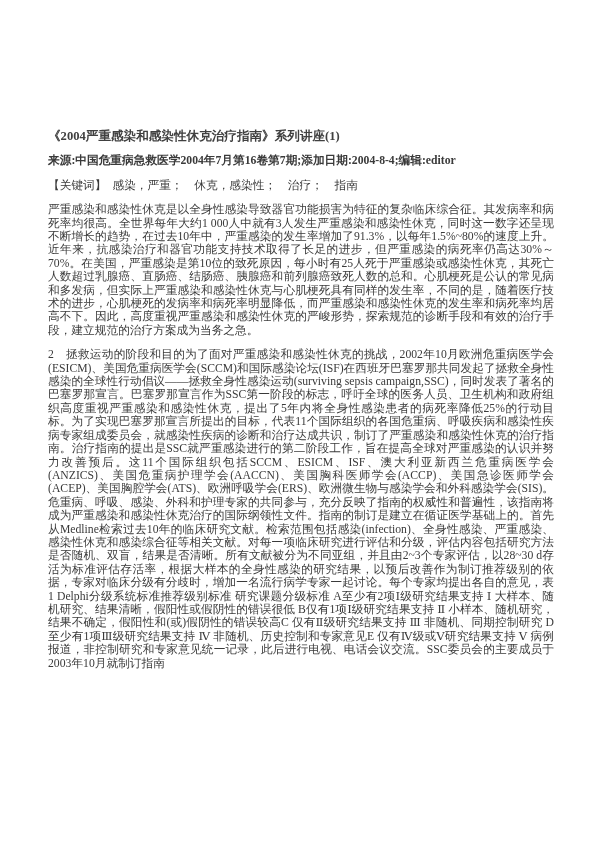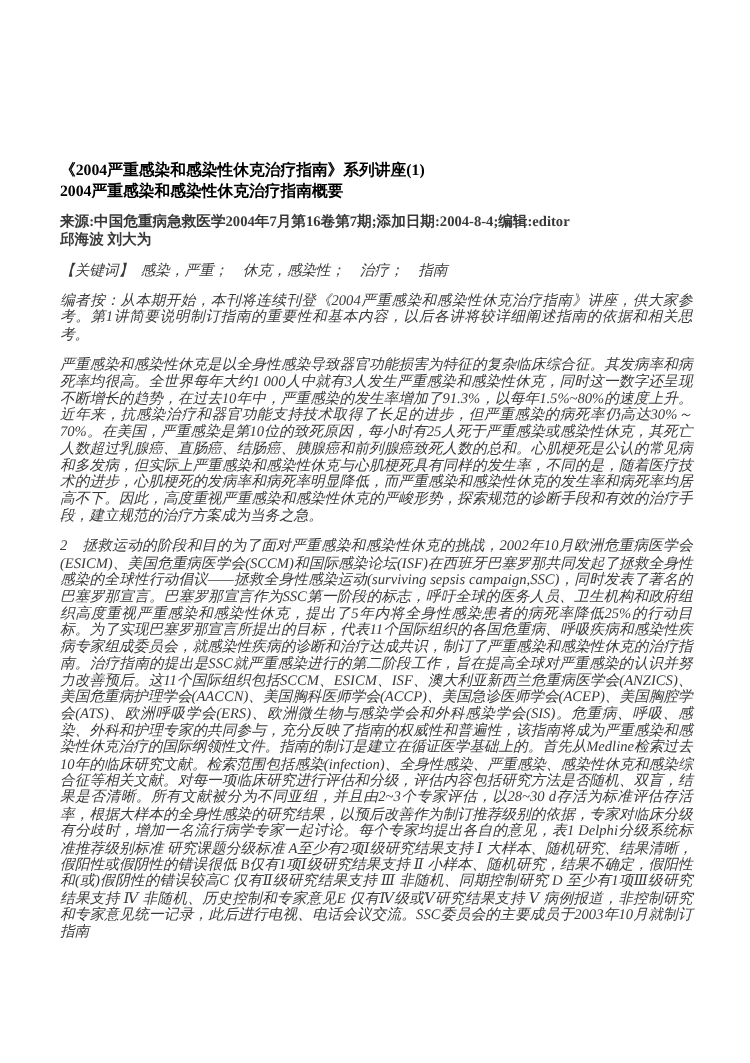--- a/index.html
+++ b/index.html
@@ -15,59 +15,55 @@
   }
   .doc {
     box-sizing: border-box;
     margin: 128px 46px 0 48px;
     width: 506px;
     color: #3a3a3a;
     font-size: 11.7px;
     line-height: 13.4px;
   }
   .title-block {
-    color: #000000;
+    color: #404040;
     font-weight: bold;
     font-size: 12.6px;
     line-height: 17px;
     margin: 0 0 9px 0;
   }
   .meta-block {
     margin: 0 0 11px 0;
   }
   .meta-block div {
     line-height: 13.8px;
     font-weight: bold;
   }
   .para {
     margin: 0 0 11px 0;
     text-align: justify;
-    font-style: italic;
   }
   .kw-label {
     margin-right: 6px;
   }
 </style>
 </head>
 <body>
 
 <div class="doc">
 
   <div class="title-block">
     <div>《2004严重感染和感染性休克治疗指南》系列讲座(1)</div>
-    <div>2004严重感染和感染性休克治疗指南概要</div>
   </div>
 
   <div class="meta-block">
     <div>来源:中国危重病急救医学2004年7月第16卷第7期;添加日期:2004-8-4;编辑:editor</div>
-    <div>邱海波  刘大为</div>
   </div>
 
   <p class="para"><span class="kw-label">【关键词】</span><span>感染，严重；　休克，感染性；　治疗；　指南</span></p>
 
-  <p class="para">编者按：从本期开始，本刊将连续刊登《2004严重感染和感染性休克治疗指南》讲座，供大家参考。第1讲简要说明制订指南的重要性和基本内容，以后各讲将较详细阐述指南的依据和相关思考。</p>
 
 
   <p class="para">严重感染和感染性休克是以全身性感染导致器官功能损害为特征的复杂临床综合征。其发病率和病死率均很高。全世界每年大约1 000人中就有3人发生严重感染和感染性休克，同时这一数字还呈现不断增长的趋势，在过去10年中，严重感染的发生率增加了91.3%，以每年1.5%~80%的速度上升。近年来，抗感染治疗和器官功能支持技术取得了长足的进步，但严重感染的病死率仍高达30%～70%。在美国，严重感染是第10位的致死原因，每小时有25人死于严重感染或感染性休克，其死亡人数超过乳腺癌、直肠癌、结肠癌、胰腺癌和前列腺癌致死人数的总和。心肌梗死是公认的常见病和多发病，但实际上严重感染和感染性休克与心肌梗死具有同样的发生率，不同的是，随着医疗技术的进步，心肌梗死的发病率和病死率明显降低，而严重感染和感染性休克的发生率和病死率均居高不下。因此，高度重视严重感染和感染性休克的严峻形势，探索规范的诊断手段和有效的治疗手段，建立规范的治疗方案成为当务之急。</p>
 
   <p class="para">2　拯救运动的阶段和目的为了面对严重感染和感染性休克的挑战，2002年10月欧洲危重病医学会(ESICM)、美国危重病医学会(SCCM)和国际感染论坛(ISF)在西班牙巴塞罗那共同发起了拯救全身性感染的全球性行动倡议——拯救全身性感染运动(surviving sepsis campaign,SSC)，同时发表了著名的巴塞罗那宣言。巴塞罗那宣言作为SSC第一阶段的标志，呼吁全球的医务人员、卫生机构和政府组织高度重视严重感染和感染性休克，提出了5年内将全身性感染患者的病死率降低25%的行动目标。为了实现巴塞罗那宣言所提出的目标，代表11个国际组织的各国危重病、呼吸疾病和感染性疾病专家组成委员会，就感染性疾病的诊断和治疗达成共识，制订了严重感染和感染性休克的治疗指南。治疗指南的提出是SSC就严重感染进行的第二阶段工作，旨在提高全球对严重感染的认识并努力改善预后。这11个国际组织包括SCCM、ESICM、ISF、澳大利亚新西兰危重病医学会(ANZICS)、美国危重病护理学会(AACCN)、美国胸科医师学会(ACCP)、美国急诊医师学会(ACEP)、美国胸腔学会(ATS)、欧洲呼吸学会(ERS)、欧洲微生物与感染学会和外科感染学会(SIS)。危重病、呼吸、感染、外科和护理专家的共同参与，充分反映了指南的权威性和普遍性，该指南将成为严重感染和感染性休克治疗的国际纲领性文件。指南的制订是建立在循证医学基础上的。首先从Medline检索过去10年的临床研究文献。检索范围包括感染(infection)、全身性感染、严重感染、感染性休克和感染综合征等相关文献。对每一项临床研究进行评估和分级，评估内容包括研究方法是否随机、双盲，结果是否清晰。所有文献被分为不同亚组，并且由2~3个专家评估，以28~30 d存活为标准评估存活率，根据大样本的全身性感染的研究结果，以预后改善作为制订推荐级别的依据，专家对临床分级有分歧时，增加一名流行病学专家一起讨论。每个专家均提出各自的意见，表1 Delphi分级系统标准推荐级别标准 研究课题分级标准 A至少有2项Ⅰ级研究结果支持 Ⅰ 大样本、随机研究、结果清晰，假阳性或假阴性的错误很低 B仅有1项Ⅰ级研究结果支持 Ⅱ 小样本、随机研究，结果不确定，假阳性和(或)假阴性的错误较高C 仅有Ⅱ级研究结果支持 Ⅲ 非随机、同期控制研究 D 至少有1项Ⅲ级研究结果支持 Ⅳ 非随机、历史控制和专家意见E 仅有Ⅳ级或Ⅴ研究结果支持 Ⅴ 病例报道，非控制研究和专家意见统一记录，此后进行电视、电话会议交流。SSC委员会的主要成员于2003年10月就制订指南</p>
 
 </div>
 
 </body></html>

